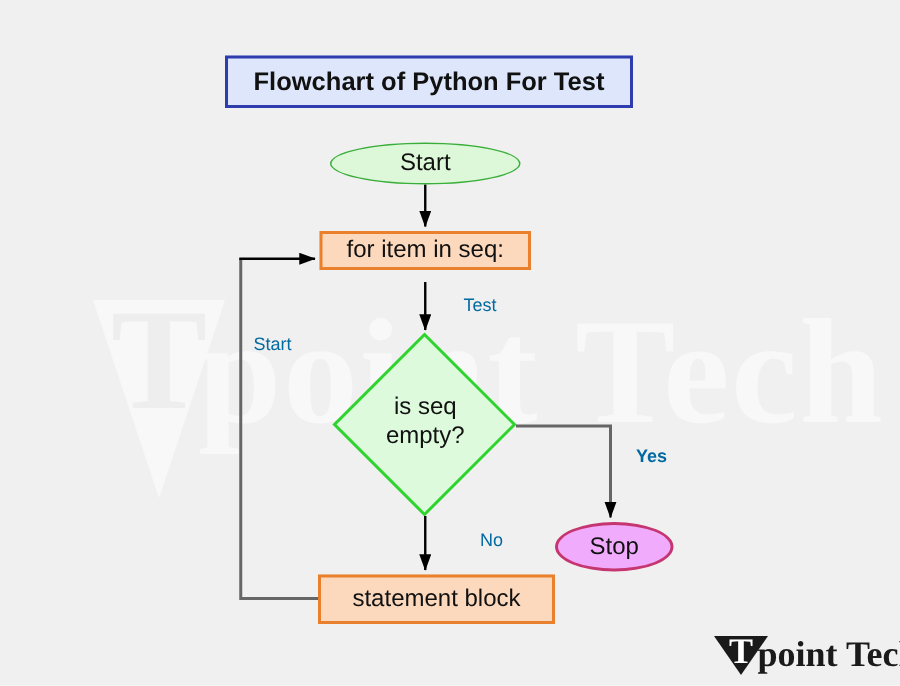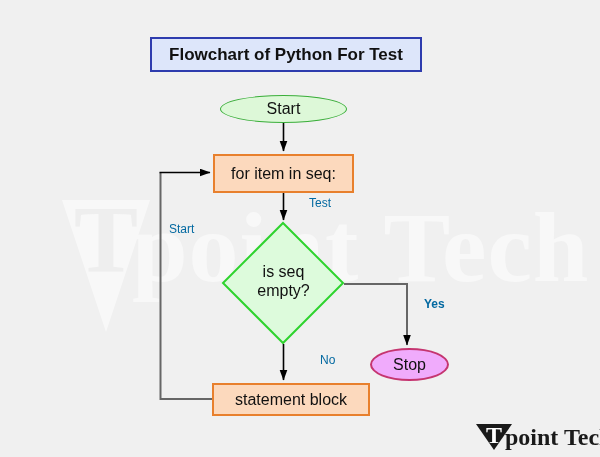--- a/index.html
+++ b/index.html
@@ -35,21 +35,21 @@
   .title-box {
     left:150px; top:37px; width:272px; height:35px;
     background:#dde6fa; border:2px solid #2e3cae;
     font-size:17px; font-weight:bold;
   }
   .start-ellipse {
     left:220px; top:95px; width:127px; height:28px;
     background:#ddf8d8; border:1.5px solid #3aae3a; border-radius:50%;
   }
   .for-box {
-    left:213px; top:154px; width:141px; height:39px;
+    left:213px; top:154px; width:141px; height:26px;
     background:#fcd9bd; border:2px solid #e8802d;
   }
   .decision-text {
     left:240px; top:257px; width:87px; height:48px;
     z-index:3; line-height:1.2; flex-direction:column;
   }
   .stop-ellipse {
     left:370px; top:348px; width:79px; height:33px;
     background:#f0abfc; border:2px solid #c53570; border-radius:50%;
   }

